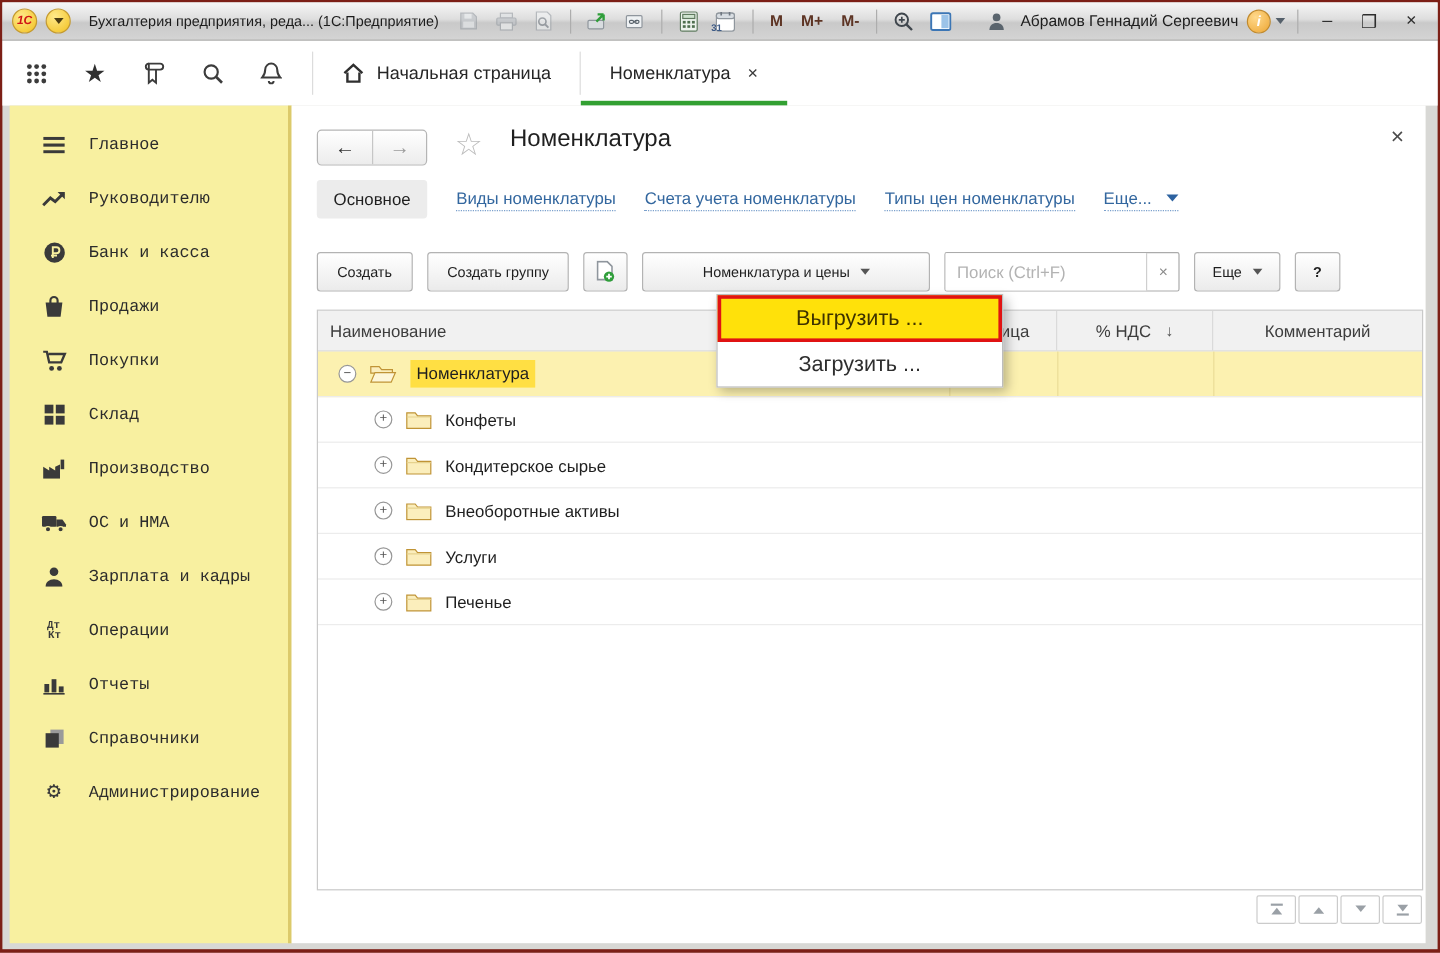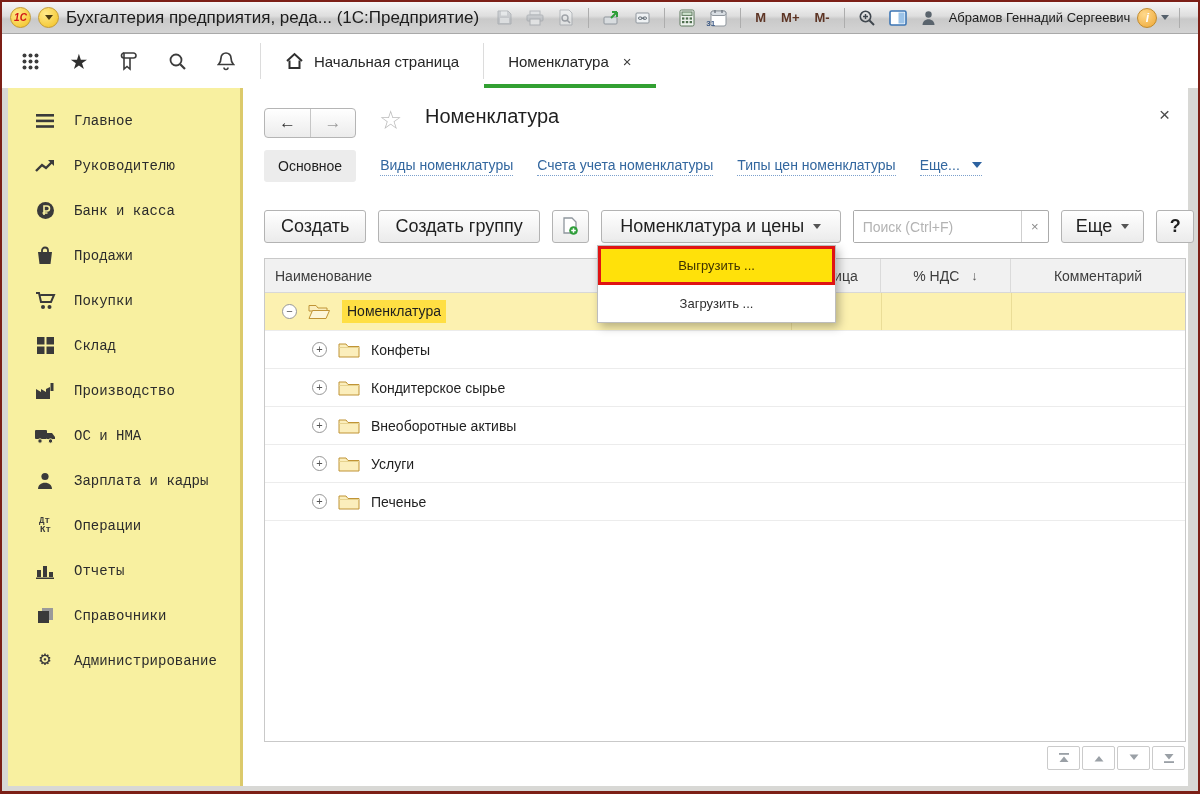--- a/index.html
+++ b/index.html
@@ -10,21 +10,21 @@
   .chrome { position:absolute; left:2px; right:2px; top:2px; bottom:3px; background:#d8d8d5; }
   .titlebar { position:absolute; left:2px; right:2px; top:2px; height:32px;
     background:linear-gradient(#f6f6f6,#dedede 45%,#c9c9c9 55%,#d4d4d4);
     border-bottom:1px solid #a9a9a9; display:flex; align-items:center; padding:0 8px; gap:7px; }
   .app-logo { width:21px; height:21px; border-radius:50%; background:radial-gradient(circle at 35% 30%,#ffe98a,#f2c120);
     border:1px solid #c49a30; color:#d01515; font-weight:bold; font-style:italic; font-size:10px;
     display:flex; align-items:center; justify-content:center; flex:0 0 auto; }
   .round-btn { width:21px; height:21px; border-radius:50%; background:radial-gradient(circle at 35% 30%,#ffe98a,#f2c120);
     border:1px solid #c49a30; display:flex; align-items:center; justify-content:center; flex:0 0 auto; }
   .caret-dn { width:0; height:0; border-left:4px solid transparent; border-right:4px solid transparent; border-top:5px solid #4a3b12; }
-  .tb-title { font-size:17px; color:#1c1c1c; white-space:nowrap; margin:0 6px 0 0; }
+  .tb-title { font-size:12px; color:#1c1c1c; white-space:nowrap; margin:0 6px 0 8px; }
   .tb-sep { width:1px; height:20px; background:#adadad; margin:0 3px; flex:0 0 auto; }
   .tb-ico { width:24px; height:22px; display:flex; align-items:center; justify-content:center; flex:0 0 auto; }
   .tb-ico.disabled { opacity:.55; }
   .m-btn { font-weight:bold; color:#5d3424; font-size:13px; padding:0 4px; flex:0 0 auto; }
   .user-box { display:flex; align-items:center; gap:8px; margin-left:auto; font-size:13px; color:#1c1c1c; white-space:nowrap;text-align:center; }
   .info-btn { width:20px; height:20px; border-radius:50%; background:radial-gradient(circle at 35% 30%,#ffd98c,#eda633);
     border:1px solid #c08a2e; color:#fff; font-weight:bold; font-size:12px; font-style:italic;
     display:flex; align-items:center; justify-content:center; }
   .win-ctl { width:28px; text-align:center; font-size:15px; color:#2e2e2e; flex:0 0 auto; }
 
@@ -60,21 +60,21 @@
   .page-close { position:absolute; right:18px; top:16px; font-size:19px; color:#4c4c4c; }
 
   .navlinks { position:absolute; left:21px; top:62px; display:flex; align-items:center; gap:24px; font-size:14px; }
   .pill { background:#ececec; border-radius:3px; padding:8px 14px; color:#1f1f1f; }
   .nlink { color:#33679f; border-bottom:1px dotted #7ba0cc; padding-bottom:2px; white-space:nowrap; }
   .nlink-more { display:flex; align-items:center; gap:12px; }
   .caret-blue { width:0; height:0; border-left:5px solid transparent; border-right:5px solid transparent; border-top:6px solid #2d62a0; }
 
   .ctoolbar { position:absolute; left:21px; top:122px; height:33px; display:flex; gap:12px; align-items:stretch; }
   .btn { background:linear-gradient(#ffffff,#ebebeb); border:1px solid #b3b3b3; border-radius:3px;
-    padding:0 16px; font-size:18px; color:#1f1f1f; display:flex; align-items:center; white-space:nowrap; }
+    padding:0 16px; font-size:12px; color:#1f1f1f; display:flex; align-items:center; white-space:nowrap; }
   .btn-ico { width:37px; justify-content:center; padding:0; }
   .btn-drop { width:240px; justify-content:center; gap:9px; }
   .caret-gray { width:0; height:0; border-left:4px solid transparent; border-right:4px solid transparent; border-top:5px solid #555; }
   .search { width:196px; display:flex; border:1px solid #ababab; border-radius:2px; background:#fff; }
   .search input { flex:1; min-width:0; border:none; outline:none; padding:0 9px; font-size:14px; color:#333;
     font-family:"Liberation Sans","DejaVu Sans",sans-serif; }
   .search input::placeholder { color:#b3b3b3; }
   .search-x { width:27px; border-left:1px solid #cfcfcf; display:flex; align-items:center; justify-content:center;
     color:#8a8a8a; font-size:13px; }
   .btn-more { gap:9px; padding:0 14px; }
@@ -101,21 +101,21 @@
   .row-label { color:#1f1f1f; }
   .row-label.hl { background:#ffdf43; padding:3px 5px 4px; }
 
   .nav-controls { position:absolute; right:3px; bottom:16px; display:flex; gap:2px; }
   .nc-btn { width:33px; height:24px; background:#fff; border:1px solid #cbcbcb; border-radius:2px;
     display:flex; align-items:center; justify-content:center; }
 
   
   .ctx-menu { position:absolute; left:354px; top:157px; width:239px; background:#fff; border:1px solid #bdbdbd;
     box-shadow:3px 4px 9px rgba(0,0,0,.28); z-index:20; }
-  .ctx-item { height:37px; display:flex; align-items:center; justify-content:center; font-size:13px; color:#2e2e2e; }
+  .ctx-item { height:37px; display:flex; align-items:center; justify-content:center; font-size:18px; color:#2e2e2e; }
   .ctx-item.highlight { background:#ffe10a; border:3px solid #e01313; color:#3e3200; height:39px; }
 
   svg { display:block; }
 </style>
 </head>
 <body>
 
 <div class="chrome"></div>
 
 <div class="titlebar">

